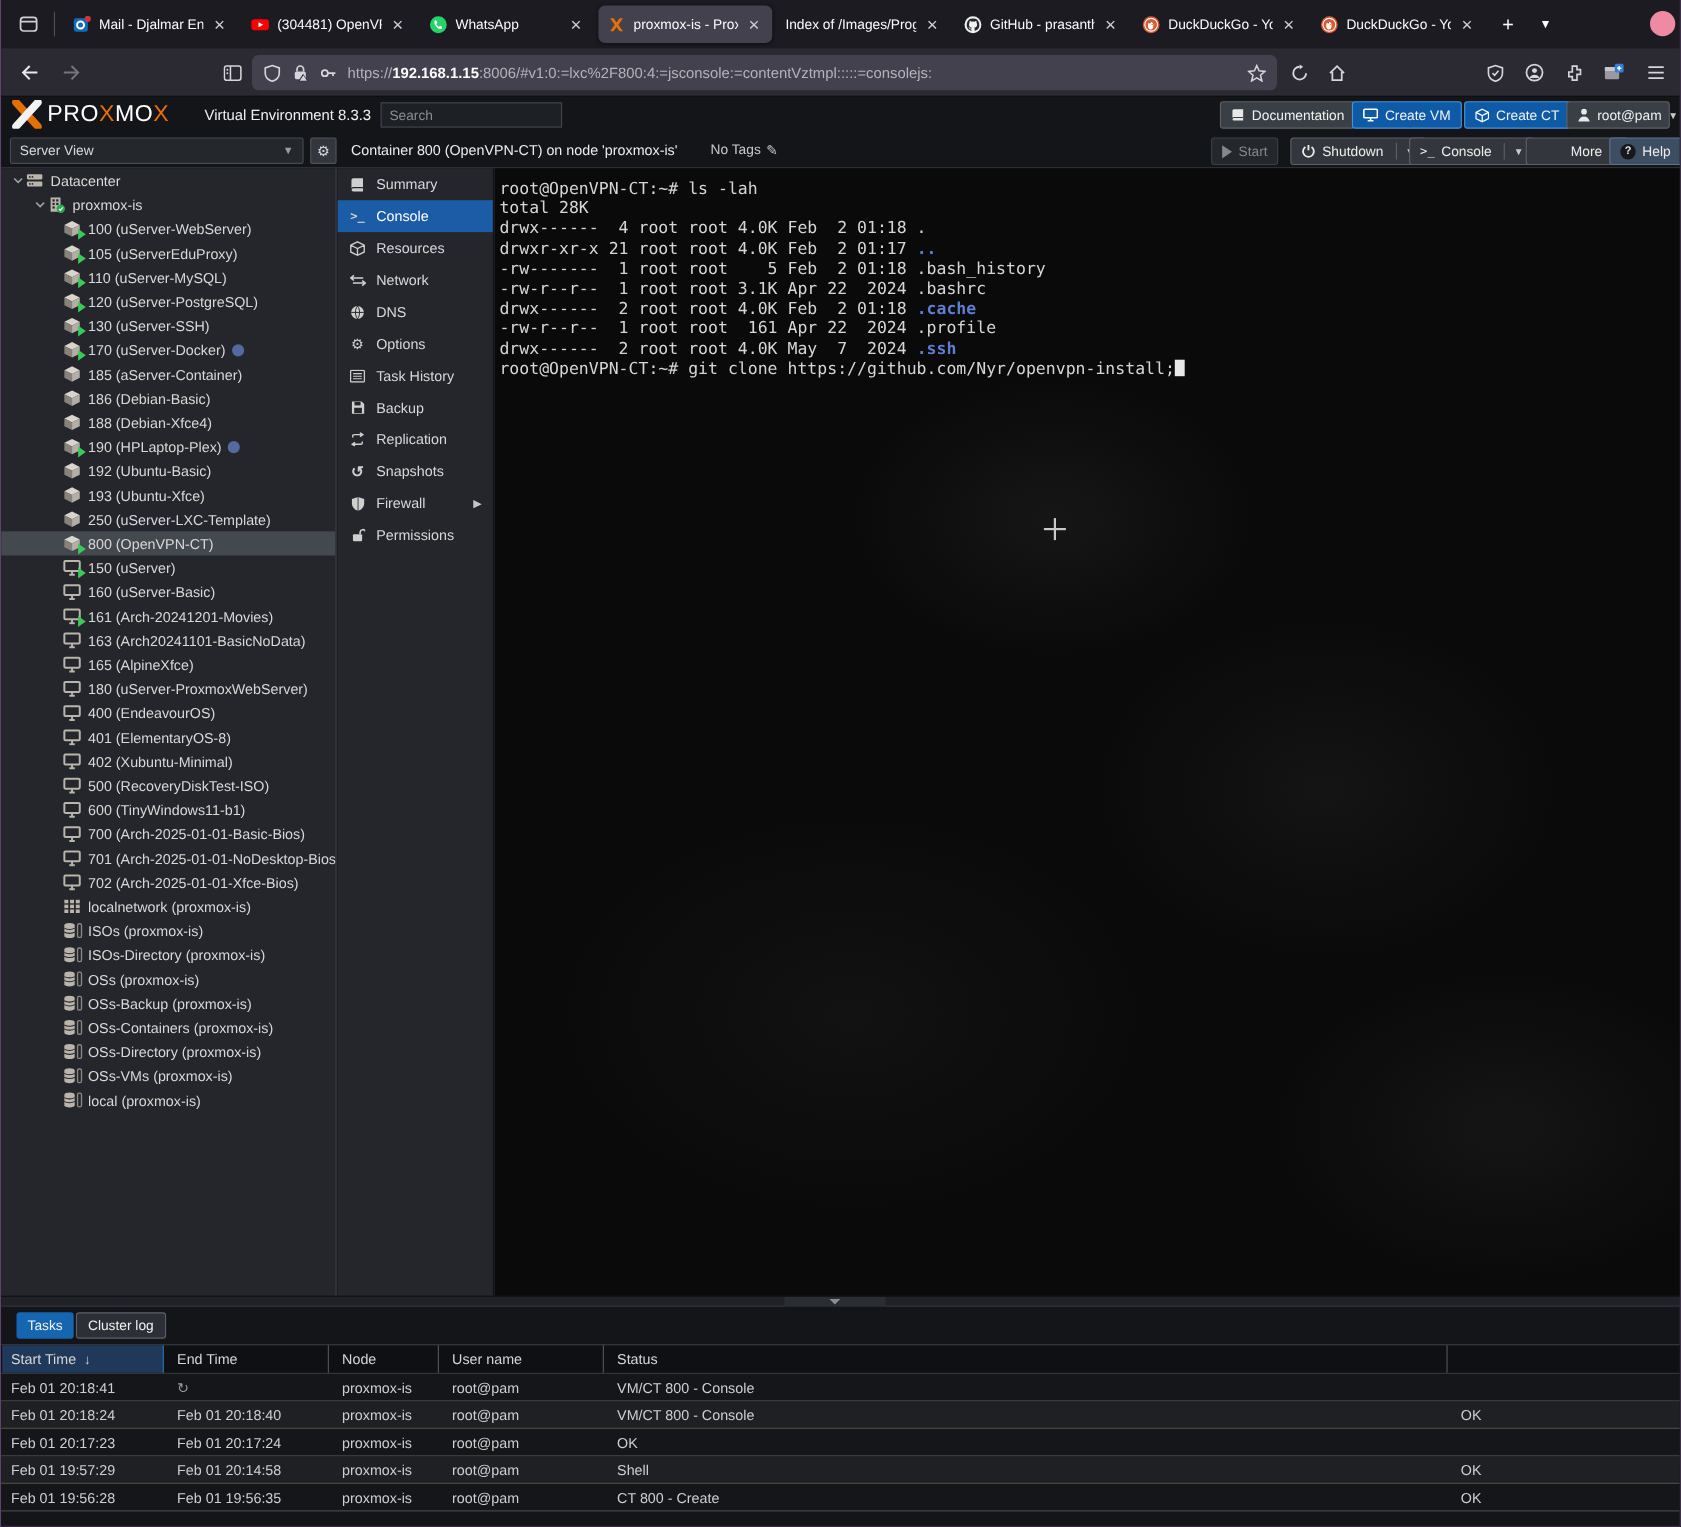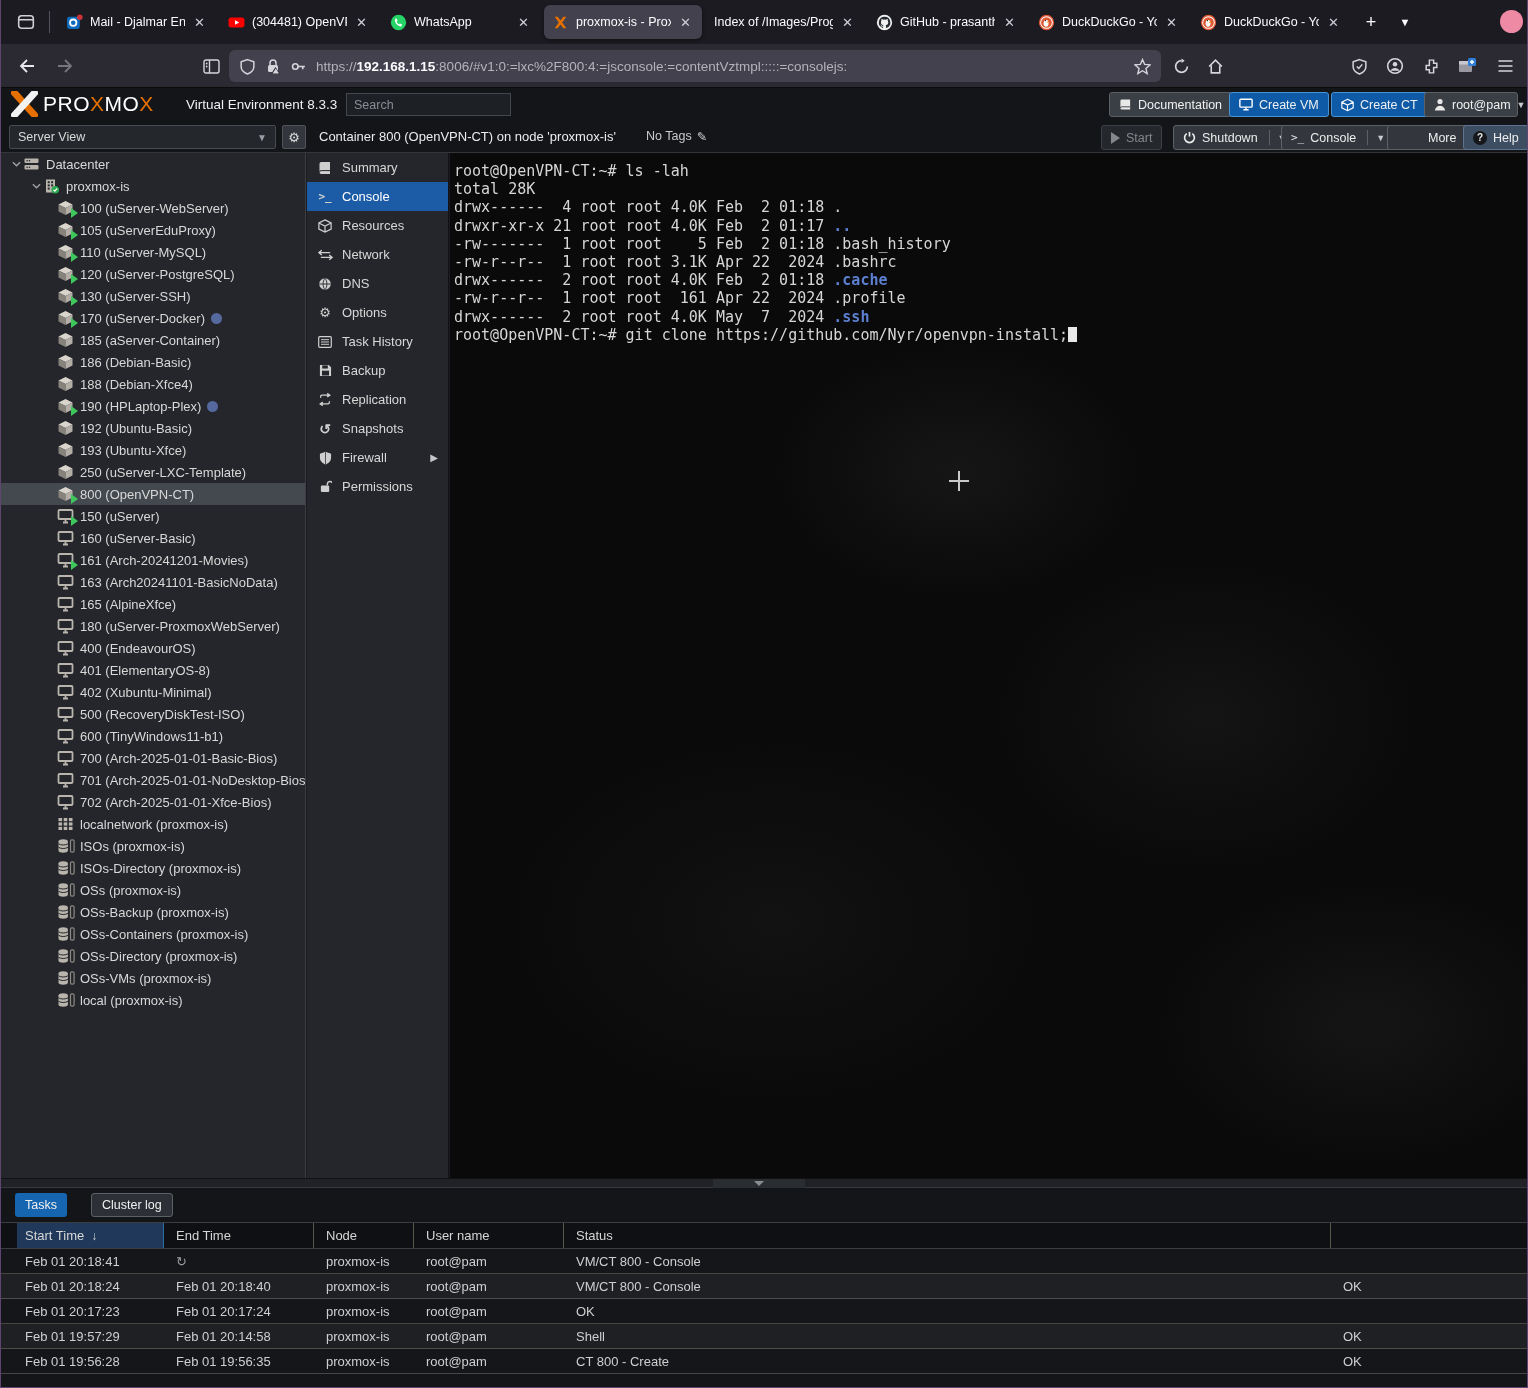--- a/index.html
+++ b/index.html
@@ -109,26 +109,26 @@
   
   #splitter { position:absolute; left:0; top:1178px; width:100%; height:10px; background:#202227;
     border-top:1px solid #101214; border-bottom:1px solid #36393e; }
   #splitter .handle { position:absolute; left:712px; top:0; width:92px; height:9px; background:#2a2d32;
     display:flex; align-items:center; justify-content:center; }
   #splitter .handle:after { content:""; width:0; height:0; border-top:5px solid #8a8d92;
     border-left:5px solid transparent; border-right:5px solid transparent; }
 
   
   #task-panel { position:absolute; left:0; top:1188px; width:100%; height:200px; background:#131519; }
-  #task-tabs { position:absolute; left:14px; top:5px; display:flex; gap:24px; }
+  #task-tabs { position:absolute; left:14px; top:5px; display:flex; gap:2px; }
   .task-tab { height:24px; padding:0 10px; display:flex; align-items:center; font-size:12.5px;
     border-radius:3px; color:#f0f0f0; }
   .task-tab.active { background:#1565b0; }
   .task-tab.plain { background:#2c3036; border:1px solid #5c6167; }
-  .tgrid { display:grid; grid-template-columns:147px 150px 100px 150px 767px auto; padding-left:16px;text-align:right; }
+  .tgrid { display:grid; grid-template-columns:147px 150px 100px 150px 767px auto; padding-left:1px;text-align:right; }
   #task-header { position:absolute; left:0; top:34px; width:100%; height:27px; background:#0e1013;
     border-top:1px solid #3a3e43; border-bottom:1px solid #3a3e43; }
   #task-header .hcell { display:flex; align-items:center; padding-left:12px; font-size:13px;
     color:#d6d6d6; border-right:1px solid rgba(150,142,122,.55); height:100%; }
   #task-header .hcell:first-child { padding-left:8px; }
   #task-header .hcell.sorted { background:#20395a; border-right-color:#2e6da8; }
   #task-header .hcell .arrow { margin-left:7px; font-size:12px; color:#cfd2d6; }
   #task-rows { position:absolute; left:0; top:61px; width:100%; }
   .trow { height:25px; border-bottom:1px solid rgba(150,142,122,.4); }
   .trow:nth-child(odd) { background:#15161a; }

